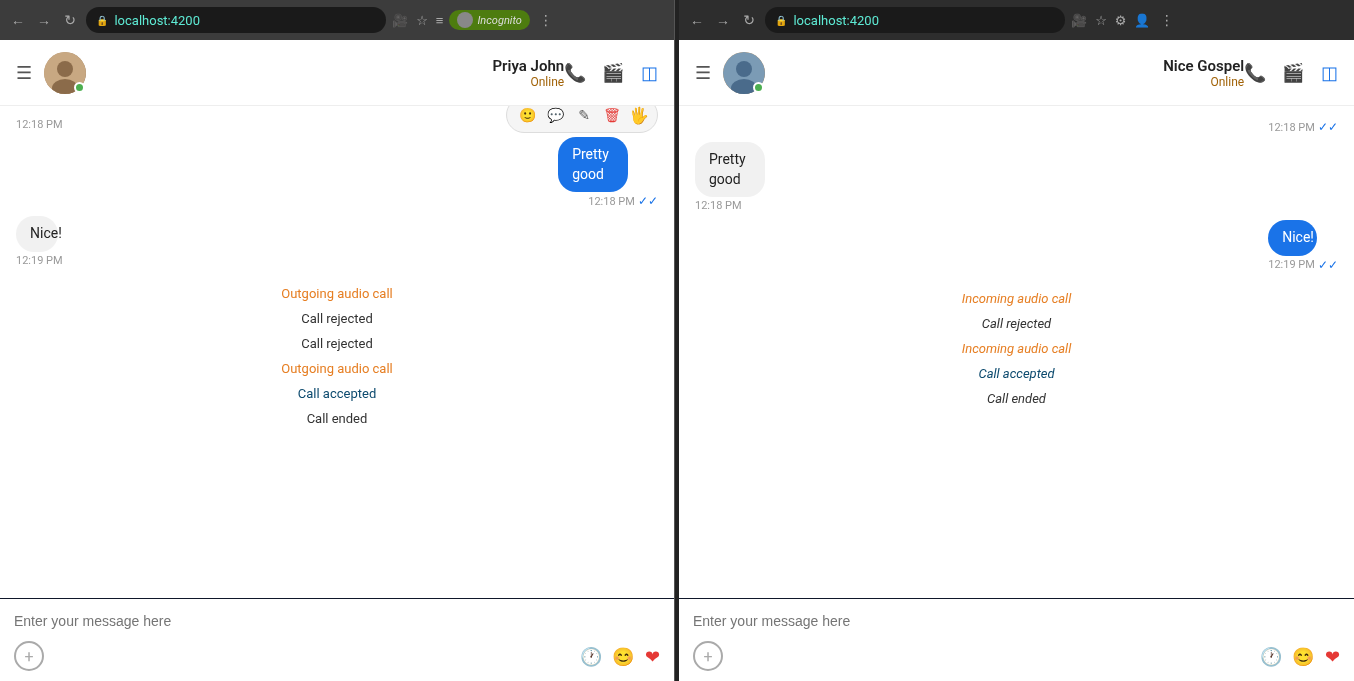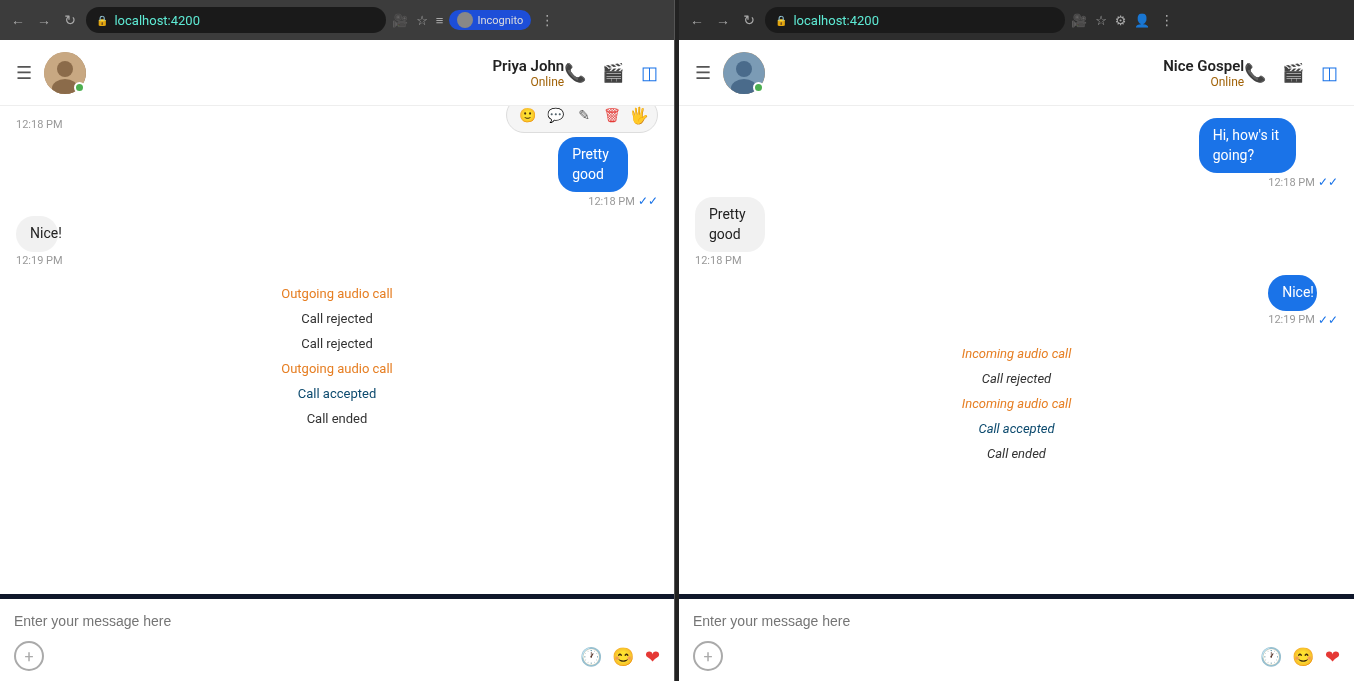--- a/index.html
+++ b/index.html
@@ -72,28 +72,29 @@
       font-size: 10px;
     }
     .chrome-icons {
       display: flex;
       gap: 8px;
       align-items: center;
       color: #aaa;
       font-size: 13px;
     }
     .incognito-badge {
-      background: #1d4ed8;
+      background: #4d7c0f;
       border-radius: 12px;
       padding: 2px 8px;
       font-size: 11px;
       color: #ddd;
       display: flex;
       align-items: center;
       gap: 4px;
+      font-style: italic;
     }
     .incognito-icon {
       width: 16px;
       height: 16px;
       border-radius: 50%;
       background: #888;
       display: inline-block;
     }
 
     
@@ -281,21 +282,21 @@
     }
     .call-log-text.accepted {
       color: #0c4a6e;
     }
     .call-log-text.ended {
       color: #333;
     }
 
     
     .input-area {
-      border-top: 5px solid #0f172a;
+      border-top: 1px solid #0f172a;
       padding: 10px 14px;
       background: #fff;
       flex-shrink: 0;
     }
     .message-input {
       width: 100%;
       border: none;
       outline: none;
       font-size: 14px;
       color: #999;
@@ -504,23 +505,20 @@
         <span class="header-icon">📞</span>
         <span class="header-icon">🎬</span>
         <span class="header-icon">◫</span>
       </div>
     </div>
 
     <div class="messages-area">
 
       <div class="message-row sent">
         <div>
-          <div class="bubble sent">
-            <span>Hi, how's it going?</span>
-          </div>
           <div class="message-meta">
             <span>12:18 PM</span>
             <span class="check-marks">✓✓</span>
           </div>
         </div>
       </div>
 
       <div style="margin-top: 8px;">
         <div class="message-row received">
           <div>

